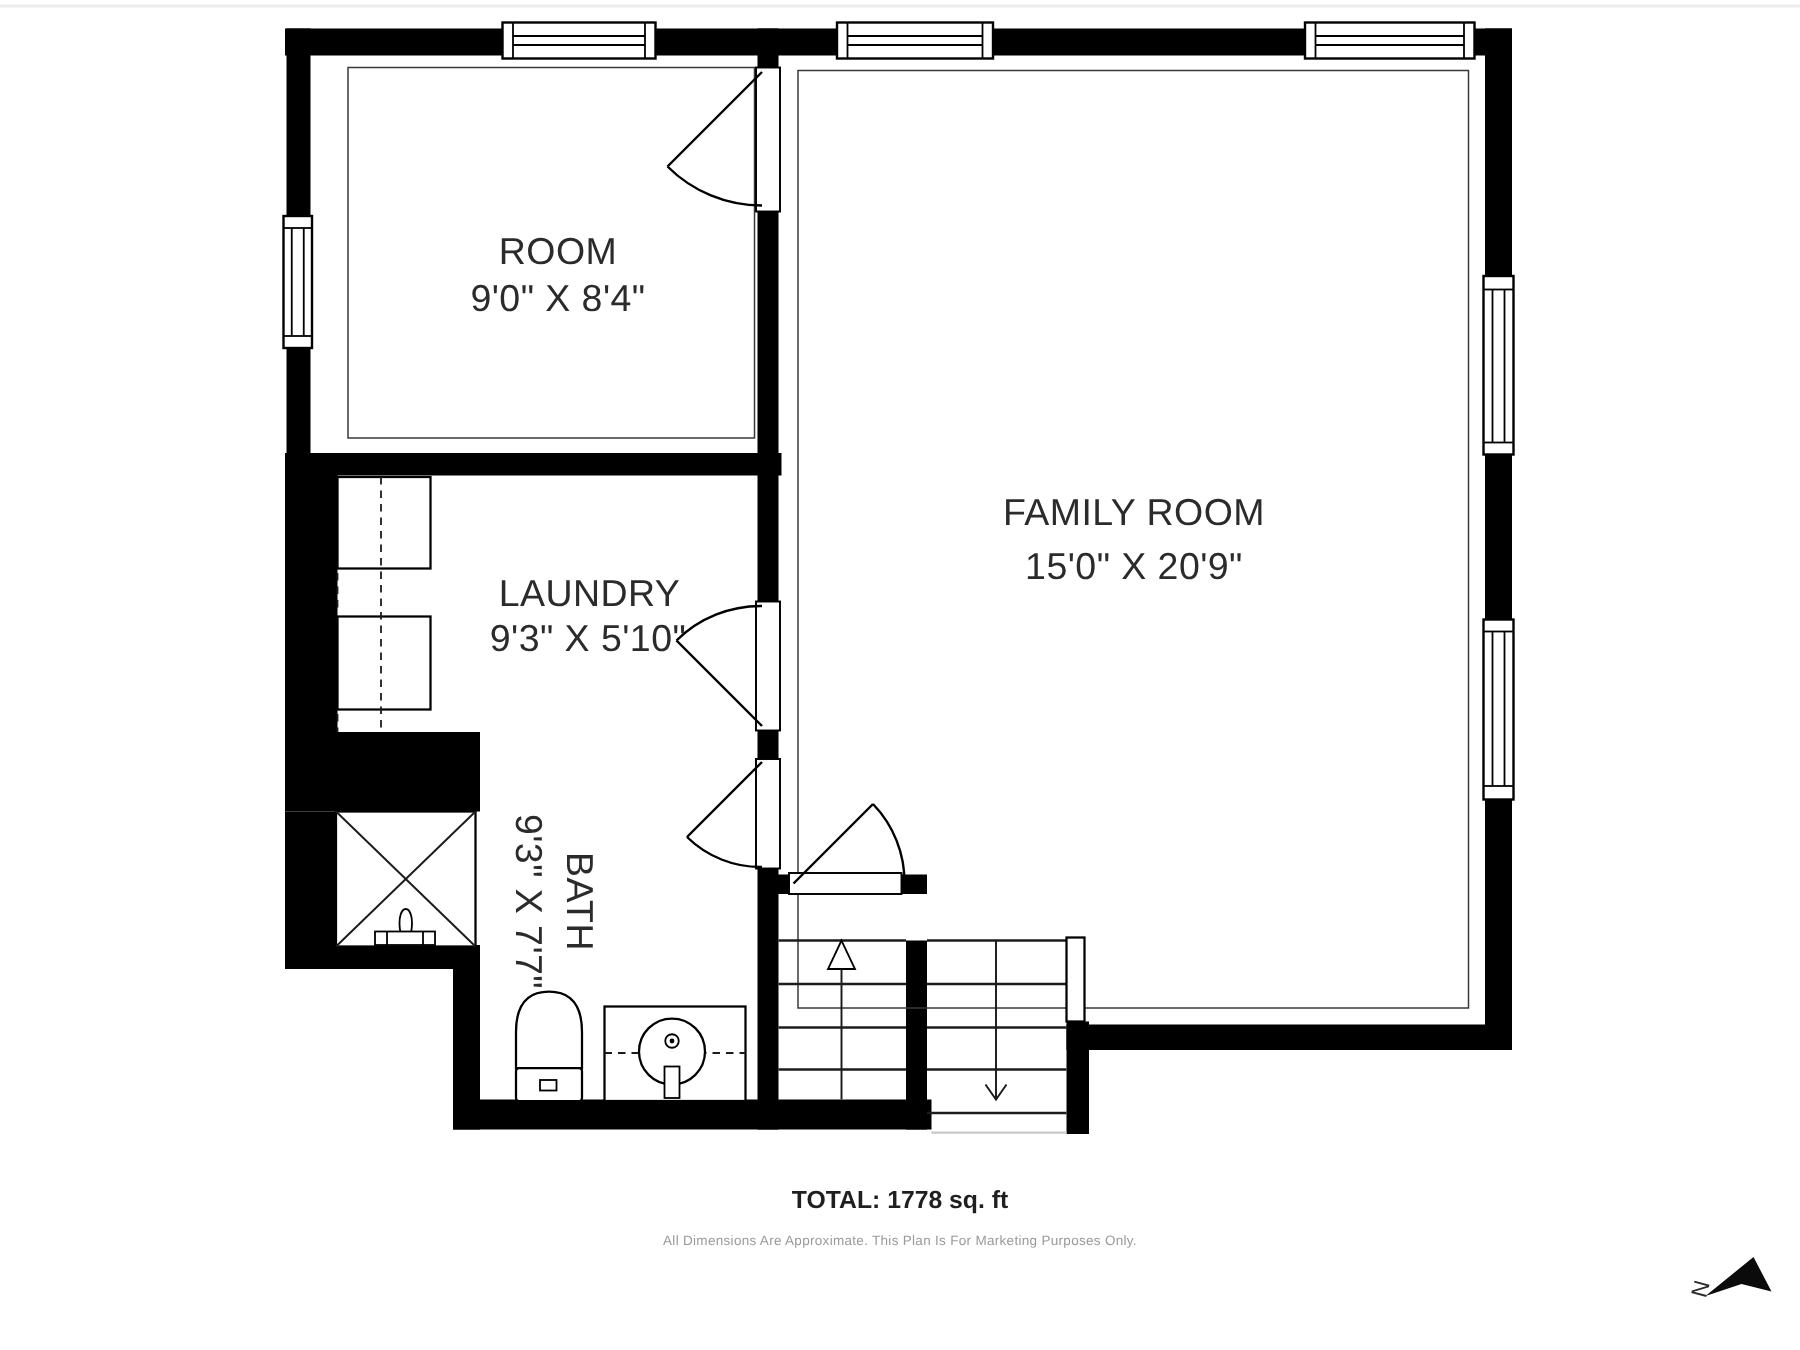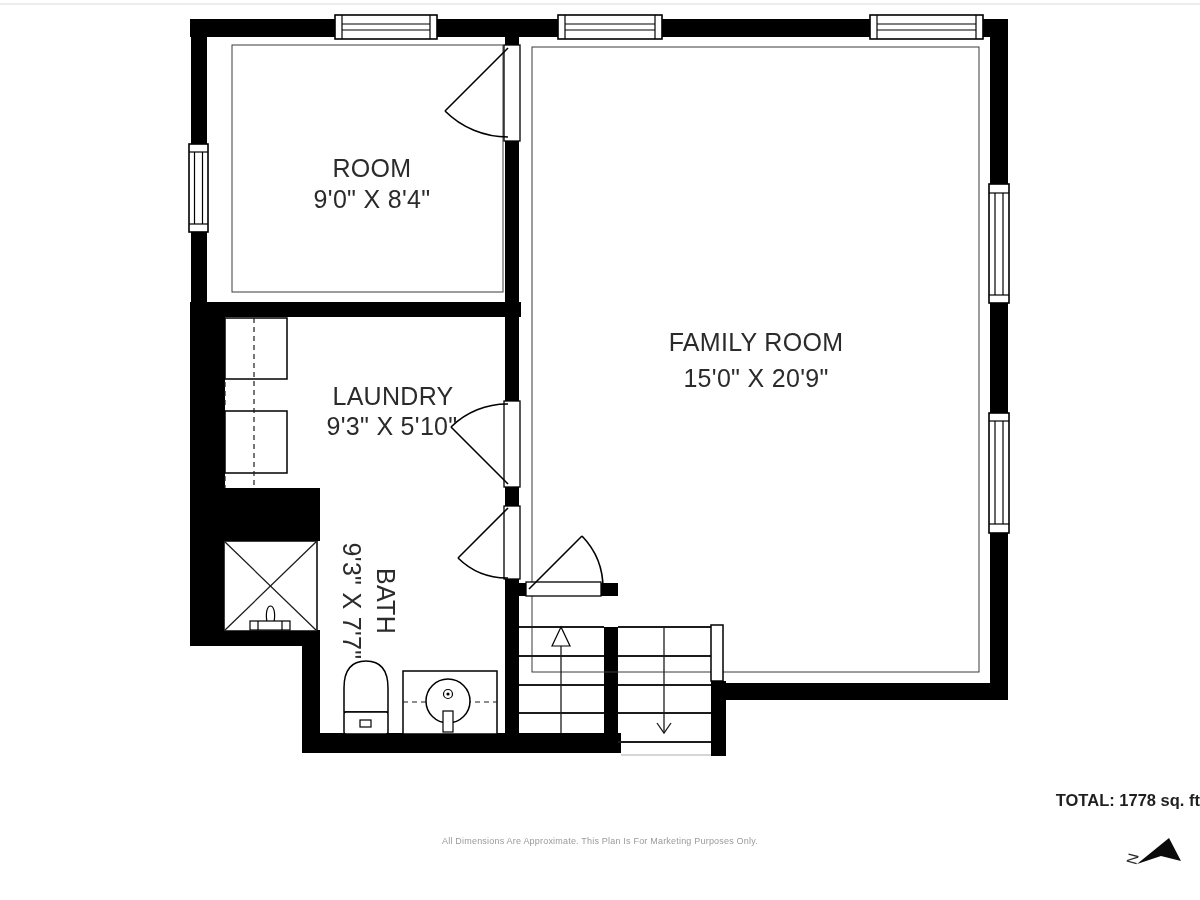--- a/index.html
+++ b/index.html
@@ -16,22 +16,22 @@
   .dooropen{fill:#ffffff;stroke:#000000;stroke-width:1.3;}
   .doorline{stroke:#000000;stroke-width:1.6;fill:none;}
   .tread{stroke:#1c1c1c;stroke-width:1.8;fill:none;}
   .thin{stroke:#1c1c1c;stroke-width:1.3;fill:none;}
   .fixture{fill:#ffffff;stroke:#000000;stroke-width:1.5;}
   .fixthin{fill:#ffffff;stroke:#000000;stroke-width:1.2;}
   .dashed{stroke:#1c1c1c;stroke-width:1.2;fill:none;stroke-dasharray:5 4;}
   .faint{stroke:#c9c9c9;stroke-width:1.5;fill:none;}
   .footer{position:absolute;top:790px;left:0;width:1200px;text-align:center;color:#1f1f1f;}
   .footer .ln{font-size:16px;line-height:21px;}
-  .footer .ln.bold{font-weight:bold;font-size:16.5px;text-align:right;}
-  .footer .disclaimer{margin-top:25px;font-size:9px;letter-spacing:.2px;color:#9a9a9a;}
+  .footer .ln.bold{font-weight:bold;font-size:16.5px;}
+  .footer .disclaimer{margin-top:11px;font-size:9px;letter-spacing:.2px;color:#9a9a9a;}
 </style>
 </head>
 <body>
 
 <div class="canvas">
   <div class="top-edge"></div>
 
   <svg class="plan" width="1200" height="900" viewBox="0 0 1200 900">
 
     <g>

